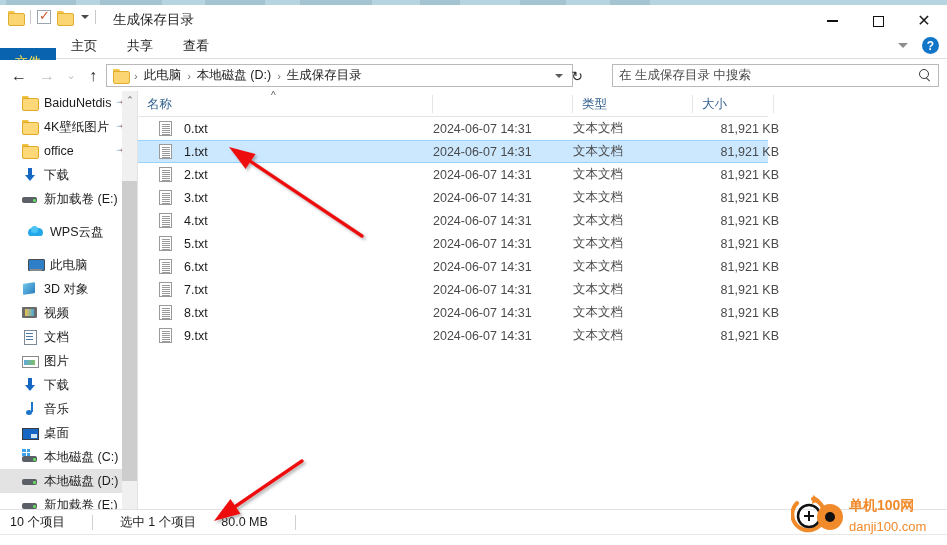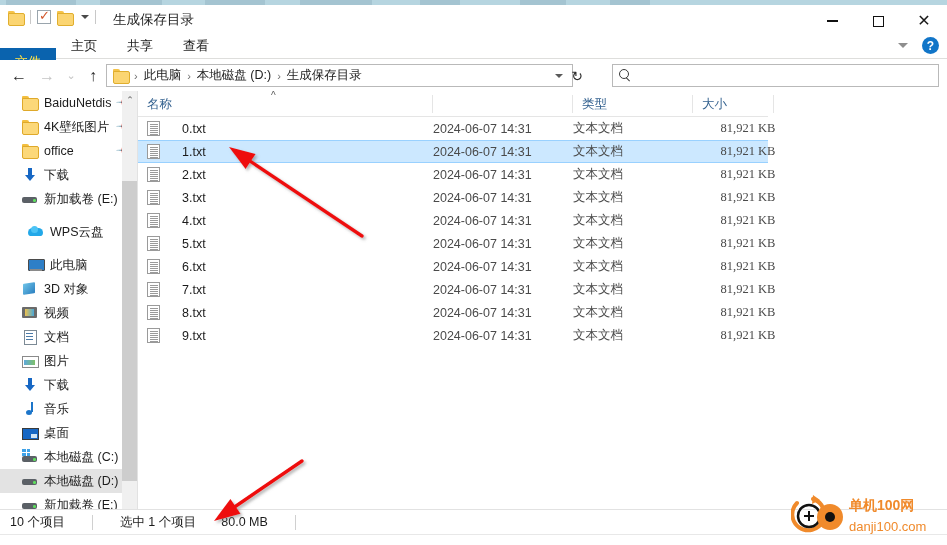--- a/index.html
+++ b/index.html
@@ -310,24 +310,24 @@
   }
   .filerow {
     position: relative; height: 23px; display: flex; align-items: center;
     font-size: 12.5px; color: #1b1b1b;
   }
   .filerow.sel {
     background: #cce8ff; border-top: 1px solid #99d1ff; border-bottom: 1px solid #99d1ff;
     height: 23px;
   }
   .cell { position: absolute; white-space: nowrap; }
-  .c-name { left: 9px; display: flex; align-items: center; gap: 22px; justify-content: space-between; }
+  .c-name { left: 21px; display: flex; align-items: center; gap: 12px; justify-content: space-between; }
   .c-date { left: 295px; color: #4a4a4a; }
   .c-type { left: 435px; color: #4a4a4a; }
-  .c-size { left: 567px; width: 86px; text-align: center; color: #4a4a4a; font-family: Liberation Serif, serif; }
+  .c-size { left: 555px; width: 86px; text-align: right; color: #4a4a4a; }
   .i-txt {
     width: 13px; height: 15px; background: #fff; border: 1px solid #9a9a9a;
     position: relative; flex: none;
   }
   .i-txt::after {
     content: ""; position: absolute; left: 2px; top: 2px; width: 8px; height: 1px;
     background: #9a9a9a;
     box-shadow: 0 2px 0 #9a9a9a, 0 4px 0 #9a9a9a, 0 6px 0 #9a9a9a,
                 0 8px 0 #9a9a9a, 0 10px 0 #9a9a9a;
   }
@@ -428,20 +428,21 @@
         <span class="crumb">本地磁盘 (D:)</span>
         <span class="crsep">›</span>
         <span class="crumb">生成保存目录</span>
       </div>
       <span class="addr-caret"></span>
     </div>
 
     <div class="refresh">↻</div>
 
     <div class="searchbox">
+      <span class="ph">在 生成保存目录 中搜索</span>
       <span class="mag"></span>
     </div>
   </div>
 
   <div class="content">
 
     <div class="sidebar">
       <div id="navlist">
           <div class="navitem lvl2">
             <span class="nicon i-folder"></span>

